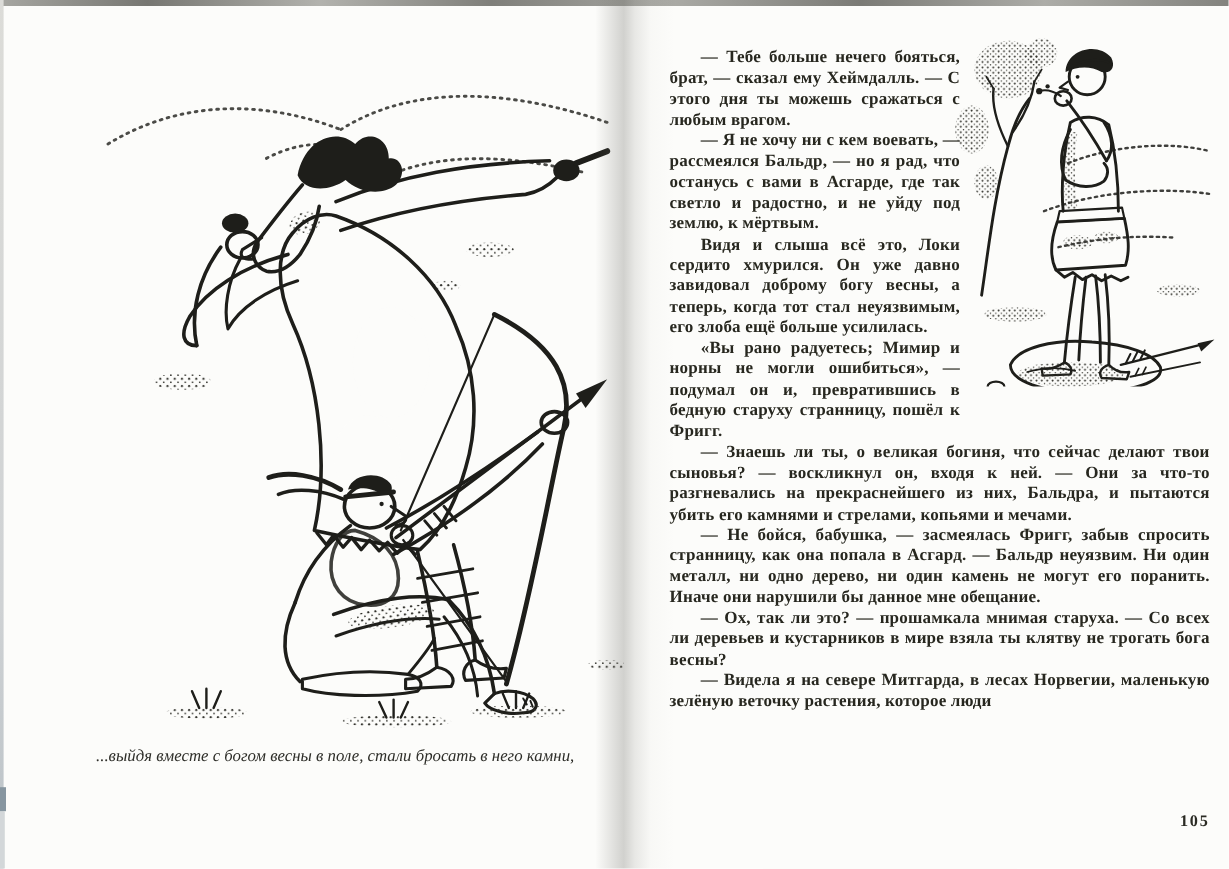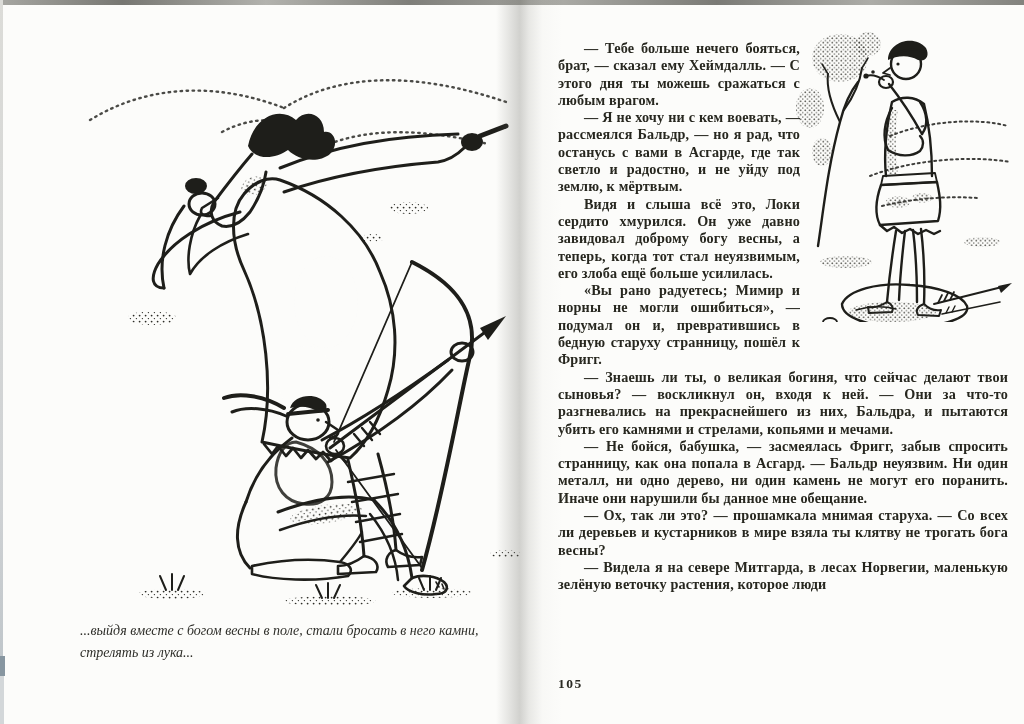--- a/index.html
+++ b/index.html
@@ -51,21 +51,21 @@
     font-size:14.2px; line-height:17.3px; font-weight:600;
     color:#27271f; text-align:justify;
     letter-spacing:0.15px;
     hyphens:auto; -webkit-hyphens:auto;
   }
   .text-col p{margin:0; text-indent:26px;}
   .illus-spacer{float:right; width:198px; height:296px; margin-left:10px; margin-bottom:4px;}
   .right-illustration{position:absolute; left:786px; top:10px; width:228px; height:312px;}
   .page-number{
     position:absolute; left:558px; top:676px; width:450px;
-    text-align:left; font-size:13.5px; letter-spacing:1.5px;
+    text-align:right; font-size:13.5px; letter-spacing:1.5px;
     color:#2b2b24; font-weight:600;
   }
   svg .ink{stroke:#1e1e1a; fill:none; stroke-linecap:round; stroke-linejoin:round;}
   svg .fill-ink{fill:#1e1e1a; stroke:none;}
 </style>
 </head>
 <body>
 
 <div class="spread">
   <div class="top-edge"></div>
@@ -175,21 +175,20 @@
         <path class="ink" stroke-width="2" d="M250,548 l-6,-13 M256,548 l0,-15 M262,548 l6,-13"></path>
         <ellipse cx="258" cy="551" rx="46" ry="5" fill="url(#stA)"></ellipse>
         <path class="ink" stroke-width="2" d="M352,540 l-5,-12 M358,540 l0,-14 M364,540 l5,-12"></path>
         <ellipse cx="360" cy="543" rx="40" ry="5" fill="url(#stA)"></ellipse>
         <ellipse cx="434" cy="504" rx="16" ry="4" fill="url(#stA)"></ellipse>
       </g>
     </svg>
 
     <div class="caption">
       <div>...выйдя вместе с богом весны в поле, стали бросать в него камни,</div>
-      <div>стрелять из лука...</div>
     </div>
   </div>
 
   <div class="page right"></div>
 
   <svg class="right-illustration" viewBox="0 0 228 312" xmlns="http://www.w3.org/2000/svg">
     <defs>
       <pattern id="rst" width="4.5" height="4.5" patternUnits="userSpaceOnUse">
         <circle cx="1.2" cy="1.2" r="0.8" fill="#2e2e28"></circle>
         <circle cx="3.4" cy="3.6" r="0.6" fill="#2e2e28"></circle>

